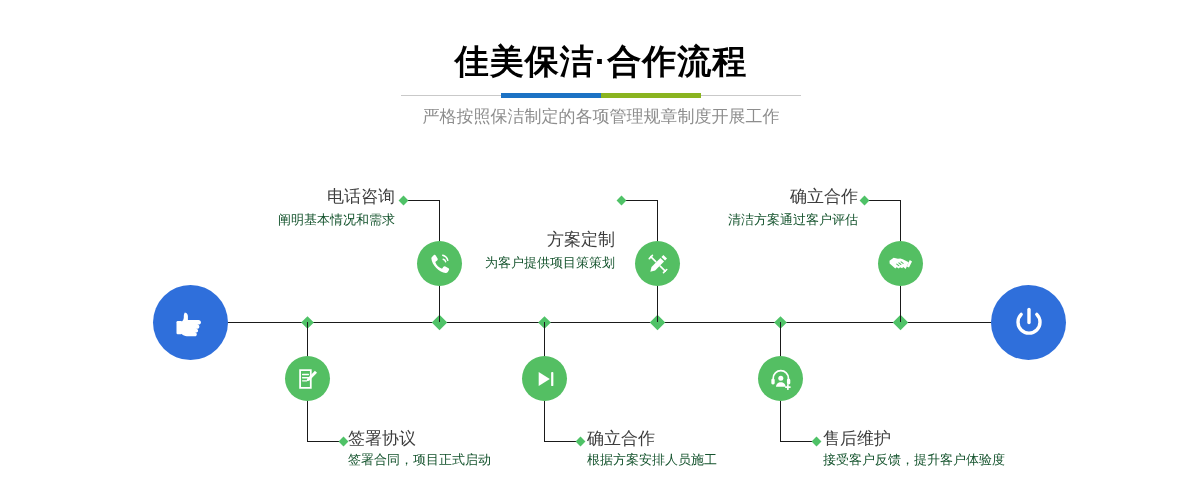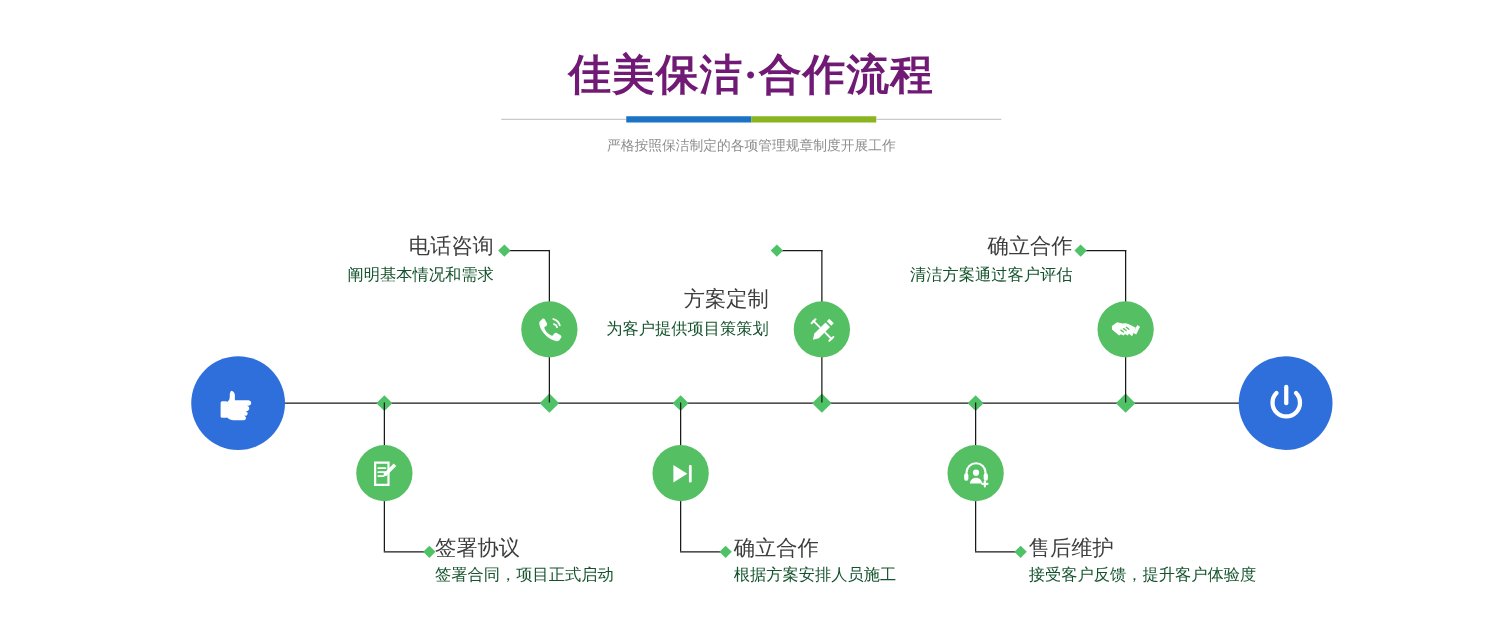--- a/index.html
+++ b/index.html
@@ -28,24 +28,23 @@
   }
   #main-title {
     position: absolute;
     left: 0;
     top: 38px;
     width: 1202px;
     text-align: center;
     font-size: 34px;
     line-height: 46px;
     font-weight: bold;
-    color: #701a75;
+    color: #000000;
     letter-spacing: 1px;
     white-space: nowrap;
-    font-family: Liberation Serif, serif;
   }
   #divider {
     position: absolute;
     left: 401px;
     top: 93px;
     width: 400px;
     height: 5px;
   }
   .div-line {
     position: absolute;
@@ -61,21 +60,21 @@
     height: 5px;
   }
   #div-seg-blue  { left: 100px; width: 100px; background: #1c72c4; }
   #div-seg-green { left: 200px; width: 100px; background: #8ab420; }
   #sub-title {
     position: absolute;
     left: 0;
     top: 105px;
     width: 1202px;
     text-align: center;
-    font-size: 11px;
+    font-size: 17px;
     line-height: 24px;
     color: #8d8d8d;
     white-space: nowrap;
   }
 
   
   #flow {
     position: absolute;
     left: 0;
     top: 0;

